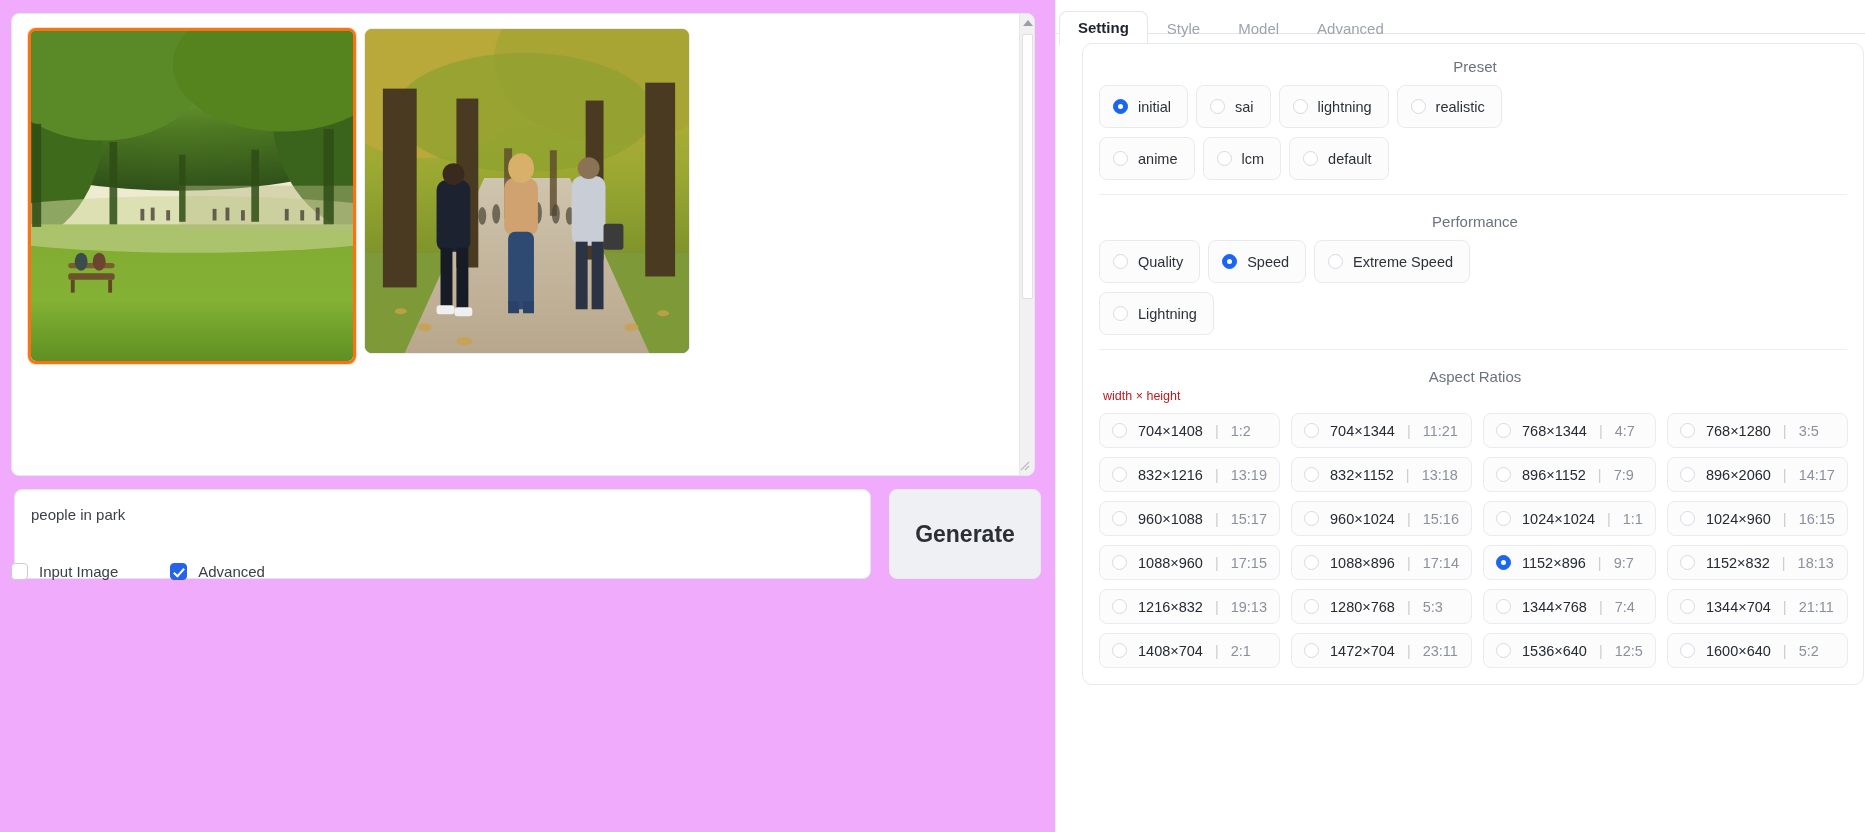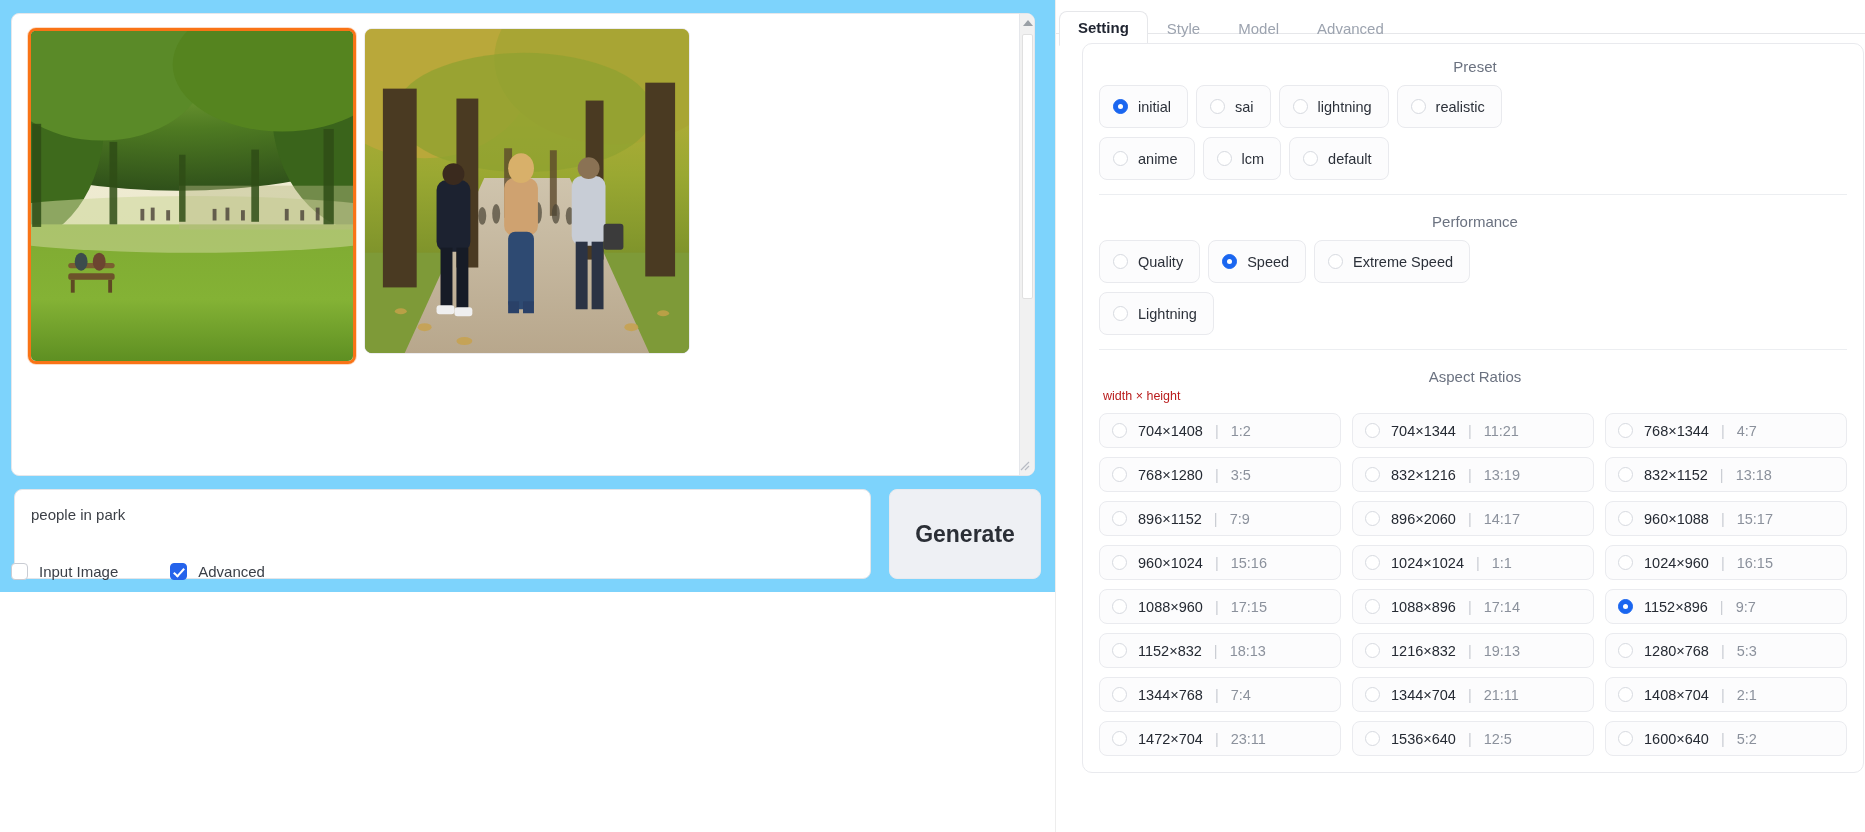--- a/index.html
+++ b/index.html
@@ -9,23 +9,23 @@
     overflow: hidden;
     background: #ffffff;
     font-family: "Liberation Sans", sans-serif;
     color: #374151;
     -webkit-font-smoothing: antialiased;
   }
   .app { position: relative; width: 1865px; height: 832px; display: flex; }
 
   
   .left-pane {
-    width: 1055px; height: 592px;
+    width: 1055px; height: 832px;
     position: relative;
-    background: #7dd3fc;
+    background: #f0abfc;
     flex: 0 0 1055px;
   }
   .gallery-wrap {
     position: absolute;
     left: 11px; top: 13px;
     width: 1024px; height: 463px;
     border: 1px solid #e5e7eb;
     border-radius: 8px;
     background: #ffffff;
     overflow: hidden;
@@ -237,21 +237,21 @@
   .radio.on::after {
     content: "";
     position: absolute;
     left: 4px; top: 4px;
     width: 5px; height: 5px;
     border-radius: 50%;
     background: #ffffff;
   }
   .ar-grid {
     display: grid;
-    grid-template-columns: repeat(3, 1fr);
+    grid-template-columns: repeat(4, 1fr);
     gap: 9px 11px;
   }
   .ar-chip {
     display: flex;
     align-items: center;
     gap: 11px;
     height: 35px;
     padding: 0 12px;
     border: 1px solid #eaebef;
     border-radius: 8px;

